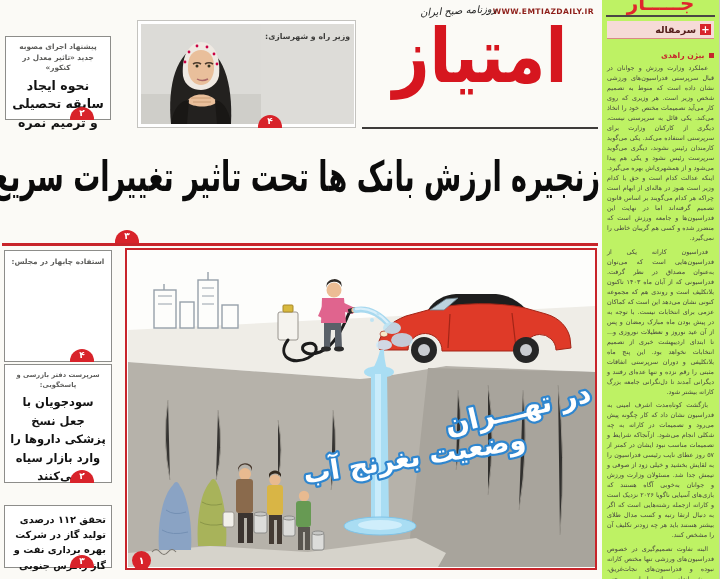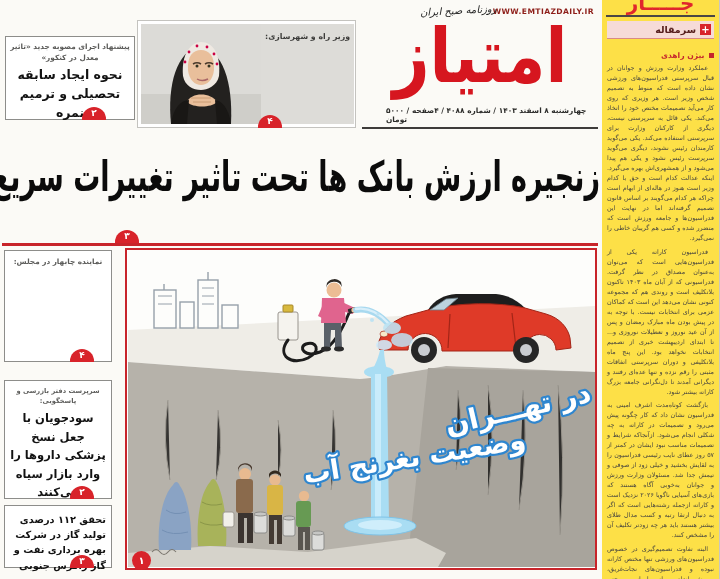--- a/index.html
+++ b/index.html
@@ -8,21 +8,21 @@
         font-family:"DejaVu Sans",sans-serif;direction:rtl;overflow:hidden;}
   
   .badge{position:absolute;background:#d8232a;color:#fff;font-weight:bold;
          text-align:center;font-size:9px;line-height:13px;
          width:24px;height:13px;border-radius:12px 12px 0 0;}
   .nbox{position:absolute;background:#fff;border:1px solid #8d8d8a;
         text-align:center;box-sizing:border-box;}
   .kicker-sm{font-size:7.3px;font-weight:bold;color:#5c5c5a;line-height:1.45;}
   .head-sm{font-weight:900;color:#121212;line-height:1.5;}
   
-  .box-exam{left:5px;top:36px;width:130px;height:84px;padding:5px 4px 0;}
+  .box-exam{left:5px;top:36px;width:106px;height:84px;padding:5px 4px 0;}
   .box-exam .head-sm{font-size:12.5px;margin-top:3px;}
   
   .photo-box{position:absolute;left:137px;top:20px;width:219px;height:108px;
              background:#fff;border:1px solid #c4c3bf;box-sizing:border-box;}
   .photo-frame{position:absolute;left:3px;top:3px;width:213px;height:100px;background:#dddcd8;}
   .photo-svg{position:absolute;left:0;top:0;}
   .photo-text{position:absolute;right:5px;top:10px;width:95px;text-align:right;}
   .photo-text .kicker-sm{font-size:7.8px;color:#3c3c3a;}
   .photo-text .head-sm{font-size:12px;margin-top:4px;line-height:1.55;}
   
@@ -42,34 +42,34 @@
                font-size:11px;font-weight:bold;color:#c5262c;}
   .lead-kicker .brand{font-weight:900;}
   .lead-head{position:absolute;left:0;top:152px;width:600px;text-align:center;
              font-size:27px;font-weight:900;color:#0b0b0b;white-space:nowrap;
              transform:scaleY(1.55);transform-origin:top center;letter-spacing:-1px;}
   .lead-rule{position:absolute;left:2px;top:243px;width:596px;height:3px;background:#c8242a;}
   .lead-badge{left:115px;top:230px;}
   
   .box-a{left:4px;top:250px;width:108px;height:112px;padding:6px 4px 0;}
   .box-a .head-sm{font-size:13px;margin-top:3px;}
-  .box-b{left:4px;top:380px;width:108px;height:119px;padding:6px 4px 8px;}
+  .box-b{left:4px;top:364px;width:108px;height:119px;padding:6px 4px 8px;}
   .box-b .kicker-sm{font-size:6.7px;}
   .box-b .head-sm{font-size:11.5px;margin-top:3px;line-height:1.6;}
   .box-c{left:4px;top:505px;width:108px;height:63px;padding:6px 5px 0;text-align:right;}
   .box-c .head-sm{font-size:9.8px;font-weight:bold;line-height:1.55;}
   
   .cartoon{position:absolute;left:125px;top:248px;width:472px;height:322px;
            border:2.5px solid #c8242a;background:#fff;box-sizing:border-box;}
   .cartoon-badge{position:absolute;left:5px;bottom:-2px;width:19px;height:19px;
                  border-radius:50%;border-radius:50%;line-height:19px;font-size:10px;}
   
   .editorial{position:absolute;right:0;top:0;width:118px;height:579px;
              border-right:1px solid #c9c6c0;box-sizing:border-box;
-             padding:0 5px;background:#fde047;overflow:hidden;}
+             padding:0 5px;background:#bef264;overflow:hidden;}
   .corner-clip{height:15px;overflow:hidden;border-bottom:2px solid #4a4644;margin:0 -1px;}
   .corner-mark{color:#e0262c;font-weight:900;font-size:20px;line-height:20px;
                transform:translateY(-7px);text-align:center;}
   .section-bar{margin-top:4px;height:17px;background:#f6dbd7;display:flex;
                align-items:center;gap:4px;padding:0 3px;border-bottom:1px solid #d98a85;}
   .plus-icon{width:11px;height:11px;background:#d8232a;color:#fff;font-size:10px;
              line-height:11px;text-align:center;font-weight:bold;flex:0 0 auto;}
   .section-label{font-size:9.5px;font-weight:bold;color:#57201e;}
   .ed-title{margin-top:8px;font-size:11px;font-weight:900;color:#141414;text-align:right;}
   .ed-author{margin-top:12px;font-size:7.6px;font-weight:bold;color:#c5262c;text-align:right;}
@@ -121,30 +121,29 @@
     <div class="photo-text">
       <div class="kicker-sm">وزیر راه و شهرسازی:</div>
     </div>
     <div class="badge" style="left:120px;bottom:-1px;">۴</div>
   </div>
 
   <div class="masthead">
     <div class="site-url">WWW.EMTIAZDAILY.IR</div>
     <div class="tagline">روزنامه صبح ایران</div>
     <div class="logo">امتیاز</div>
-    <div class="dateline">چهارشنبه ۸ اسفند ۱۴۰۳ / شماره ۴۰۸۸ / ۴صفحه / ۵۰۰۰ تومان</div>
   </div>
   <div class="mast-rule"></div>
 
   <div class="lead-head">زنجیره ارزش بانک ها تحت تاثیر تغییرات سریع فناوری</div>
   <div class="lead-rule"></div>
   <div class="badge lead-badge">۳</div>
 
   <div class="nbox box-a">
-    <div class="kicker-sm">نماینده چابهار در مجلس:</div>
+    <div class="kicker-sm">استفاده چابهار در مجلس:</div>
     <div class="badge" style="left:50%;bottom:-1px;transform:translateX(50%);">۴</div>
   </div>
 
   <div class="nbox box-b">
     <div class="kicker-sm">سرپرست دفتر بازرسی و پاسخگویی:</div>
     <div class="head-sm">سودجویان با جعل نسخ پزشکی داروها را وارد بازار سیاه می‌کنند</div>
     <div class="badge" style="left:50%;bottom:-1px;transform:translateX(50%);">۲</div>
   </div>
 
   <div class="nbox box-c">

